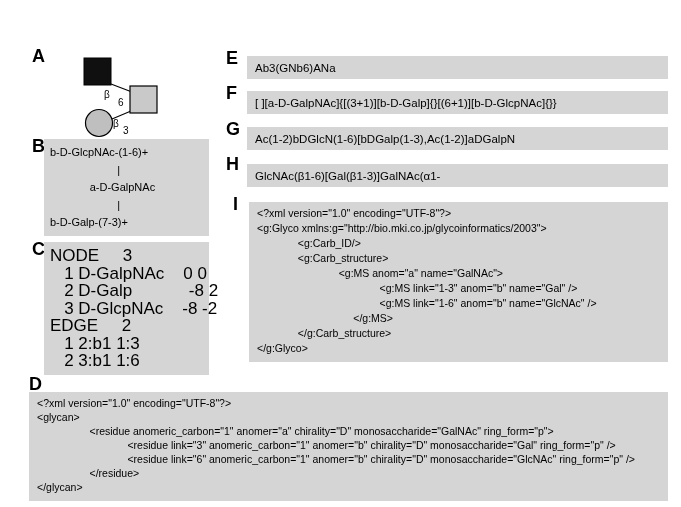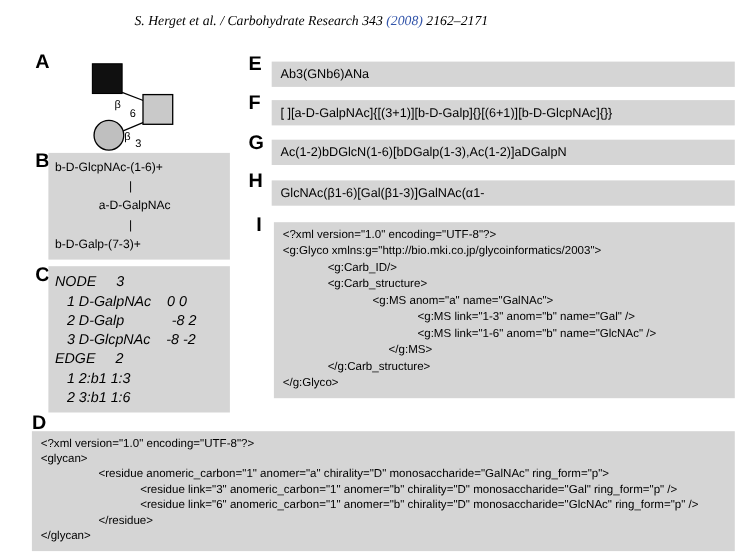--- a/index.html
+++ b/index.html
@@ -42,40 +42,39 @@
     display: flex;
     align-items: center;
     padding-left: 8px;
     font-size: 11.5px;
     white-space: pre;
     text-align: right;
   }
   .multi { white-space: pre; }
   .code-line { white-space: pre; }
   .b-box { padding: 5px 6px; font-size: 11px; line-height: 17.5px; }
-  .c-box { padding: 5px 6px; font-size: 13px; line-height: 17.5px; font-style: italic; }
+  .c-box { padding: 5px 6px; font-size: 17px; line-height: 17.5px; }
   .i-box { padding: 4px 8px; font-size: 10.5px; line-height: 15px; }
   .d-box { padding: 4px 8px; font-size: 10.5px; line-height: 14px; }
   .diagram { position: absolute; }
   .diagram line { stroke: #000; stroke-width: 1.1px; }
   .sq-black { fill: #101010; stroke: #000; stroke-width: 1px; }
   .sq-gray  { fill: #c9c9c9; stroke: #000; stroke-width: 1.2px; }
   .circ     { fill: #bfbfbf; stroke: #000; stroke-width: 1.2px; }
   .diagram text {
     font-family: "Liberation Sans", sans-serif;
     font-size: 10px;
     fill: #000;
   }
 </style>
 </head>
 <body>
 
 <div class="page">
 
-  <div class="header"><span>S. Herget et al. / Carbohydrate Research 343 </span><span class="year">(2008)</span><span> 2162–2171</span></div>
 
   <div class="plabel" style="left:32px;top:46px">A</div>
   <svg class="diagram" style="left:60px;top:50px" width="130" height="100" viewBox="0 0 130 100">
     <line x1="51" y1="34" x2="72" y2="42"></line>
     <line x1="52" y1="69" x2="71" y2="61"></line>
     <rect x="24" y="8" width="27" height="27" class="sq-black"></rect>
     <rect x="70" y="36" width="27" height="27" class="sq-gray"></rect>
     <circle cx="39" cy="73" r="13.5" class="circ"></circle>
     <text x="44" y="48">β</text>
     <text x="58" y="56">6</text>

